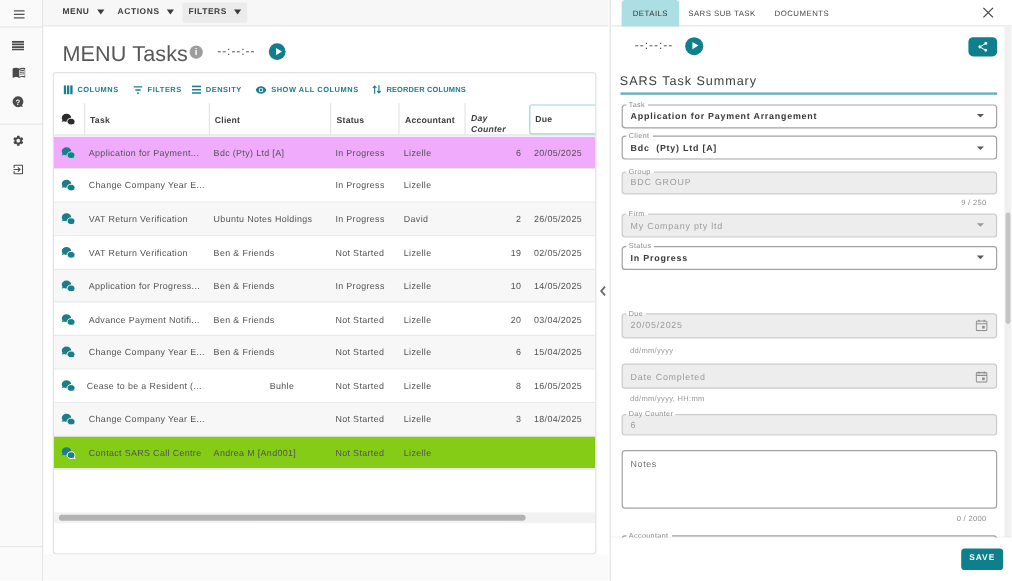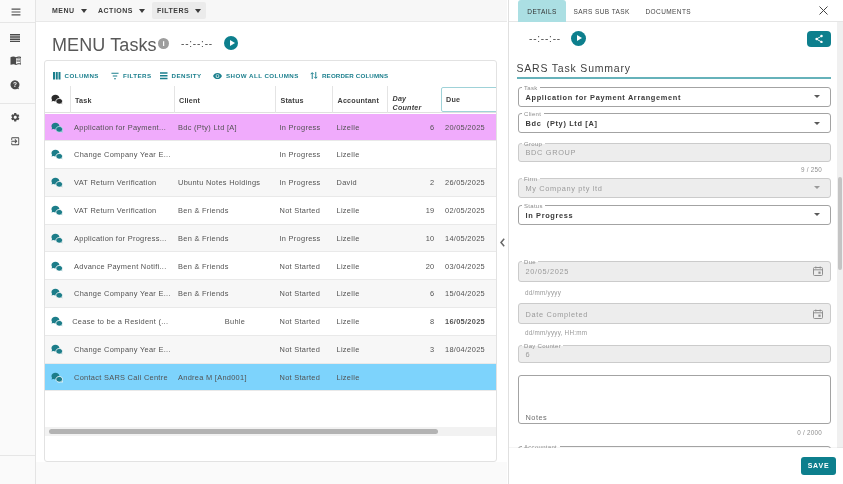--- a/index.html
+++ b/index.html
@@ -223,34 +223,34 @@
     <div class="row" style="top:194.6px; background:#fff">
         <svg class="rowicon" style="left:6px; top:8px;" width="13" height="11" viewBox="0 0 13 11">
           <path fill="#1c7d89" d="M4.8 0.4C7.2 0.4 9.1 2 9.1 4 9.1 6 7.2 7.6 4.8 7.6 4 7.6 3.2 7.4 2.5 7.1L0.5 7.8 1.2 6C0.7 5.4 0.5 4.7 0.5 4 0.5 2 2.4 0.4 4.8 0.4Z"></path>
           <path fill="#1c7d89" stroke="#fff" stroke-width="0.9" d="M8.9 4.4C10.9 4.4 12.5 5.7 12.5 7.4 12.5 8 12.3 8.5 11.9 9L12.5 10.6 10.8 10.1C10.2 10.4 9.6 10.5 8.9 10.5 6.9 10.5 5.3 9.1 5.3 7.4 5.3 5.7 6.9 4.4 8.9 4.4Z"></path>
         </svg>
         <div class="cell" style="left:21px; width:104px;text-align:center;">Cease to be a Resident (...</div>
         <div class="cell" style="left:137px; width:101.5px;text-align:center;">Buhle</div>
         <div class="cell" style="left:230px; width:57px;">Not Started</div>
         <div class="cell" style="left:287px; width:55px;">Lizelle</div>
         <div class="cell cnum" style="left:342px; width:53.5px;">8</div>
-        <div class="cell" style="left:395.5px; width:55.5px;font-weight:bold;">16/05/2025</div>
+        <div class="cell" style="left:395.5px; width:55.5px;">16/05/2025</div>
       </div>
     <div class="row" style="top:222.4px; background:#f7f7f7">
         <svg class="rowicon" style="left:6px; top:8px;" width="13" height="11" viewBox="0 0 13 11">
           <path fill="#1c7d89" d="M4.8 0.4C7.2 0.4 9.1 2 9.1 4 9.1 6 7.2 7.6 4.8 7.6 4 7.6 3.2 7.4 2.5 7.1L0.5 7.8 1.2 6C0.7 5.4 0.5 4.7 0.5 4 0.5 2 2.4 0.4 4.8 0.4Z"></path>
           <path fill="#1c7d89" stroke="#f7f7f7" stroke-width="0.9" d="M8.9 4.4C10.9 4.4 12.5 5.7 12.5 7.4 12.5 8 12.3 8.5 11.9 9L12.5 10.6 10.8 10.1C10.2 10.4 9.6 10.5 8.9 10.5 6.9 10.5 5.3 9.1 5.3 7.4 5.3 5.7 6.9 4.4 8.9 4.4Z"></path>
         </svg>
         <div class="cell" style="left:24.5px; width:104px;">Change Company Year E...</div>
         <div class="cell" style="left:230px; width:57px;">Not Started</div>
         <div class="cell" style="left:287px; width:55px;">Lizelle</div>
         <div class="cell cnum" style="left:342px; width:53.5px;">3</div>
         <div class="cell" style="left:395.5px; width:55.5px;">18/04/2025</div>
       </div>
-    <div class="row" style="top:250.2px; background:#7dd3fc">
+    <div class="row" style="top:250.2px; background:#84cc16">
         <svg class="rowicon" style="left:6px; top:8px;" width="13" height="11" viewBox="0 0 13 11">
           <path fill="#1c7d89" d="M4.8 0.4C7.2 0.4 9.1 2 9.1 4 9.1 6 7.2 7.6 4.8 7.6 4 7.6 3.2 7.4 2.5 7.1L0.5 7.8 1.2 6C0.7 5.4 0.5 4.7 0.5 4 0.5 2 2.4 0.4 4.8 0.4Z"></path>
           <path fill="#1c7d89" stroke="#fff" stroke-width="0.9" d="M8.9 4.4C10.9 4.4 12.5 5.7 12.5 7.4 12.5 8 12.3 8.5 11.9 9L12.5 10.6 10.8 10.1C10.2 10.4 9.6 10.5 8.9 10.5 6.9 10.5 5.3 9.1 5.3 7.4 5.3 5.7 6.9 4.4 8.9 4.4Z"></path>
         </svg>
         <div class="cell" style="left:24.5px; width:104px;">Contact SARS Call Centre</div>
         <div class="cell" style="left:128.5px; width:101.5px;">Andrea M [And001]</div>
         <div class="cell" style="left:230px; width:57px;">Not Started</div>
         <div class="cell" style="left:287px; width:55px;">Lizelle</div>
         <div class="cell cnum" style="left:342px; width:53.5px;"></div>
         <div class="cell" style="left:395.5px; width:55.5px;"></div>
@@ -330,21 +330,21 @@
         <path d="M2.8 0.5v2M7.2 0.5v2" stroke="#8f8f8f" stroke-width="1"></path>
         <rect x="5.4" y="5.6" width="2.2" height="2.2" fill="#8f8f8f"></rect>
       </svg>
     </div>
   <div class="helper" style="left:16px; top:328.5px;">dd/mm/yyyy, HH:mm</div>
   <div class="fld dis" style="top:344.5px; height:18.5px;">
       <span class="flbl">Day Counter</span>
       <span class="fval g">6</span>
     </div>
   <div class="fld" style="top:374.5px; height:49.5px;">
-      <span class="fval" style="top:6px; transform:none; color:#6f6f6f; font-weight:normal; letter-spacing:0.5px;margin-top:31px;">Notes</span>
+      <span class="fval" style="top:6px; transform:none; color:#6f6f6f; font-weight:normal; letter-spacing:0.5px;">Notes</span>
     </div>
   <div class="counter" style="top:429px;">0 / 2000</div>
   <div class="fld" style="top:446px; height:20px;">
       <span class="flbl">Accountant</span>
     </div>
 
   <div style="position:absolute; right:0; top:22px; width:6px; height:426px; background:#f0f0f0;"></div>
   <div style="position:absolute; right:1px; top:177px; width:4px; height:93px; background:#c4c4c4; border-radius:2px;"></div>
 
   <div style="position:absolute; left:0; top:448px; width:335px; height:36px; background:#fff; box-shadow:0 -1px 0 rgba(0,0,0,0.04);">

